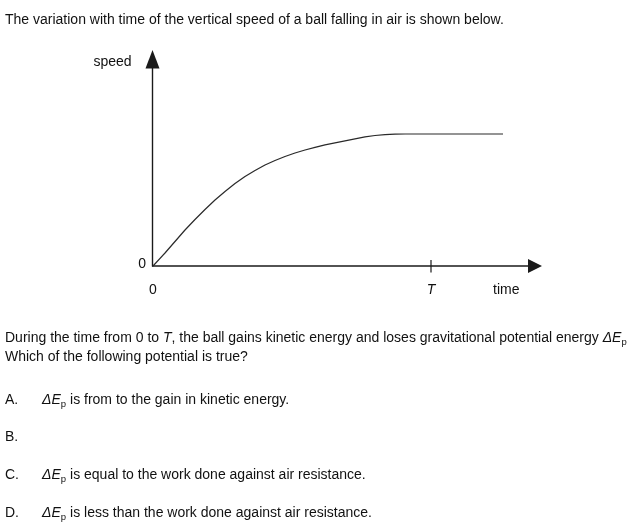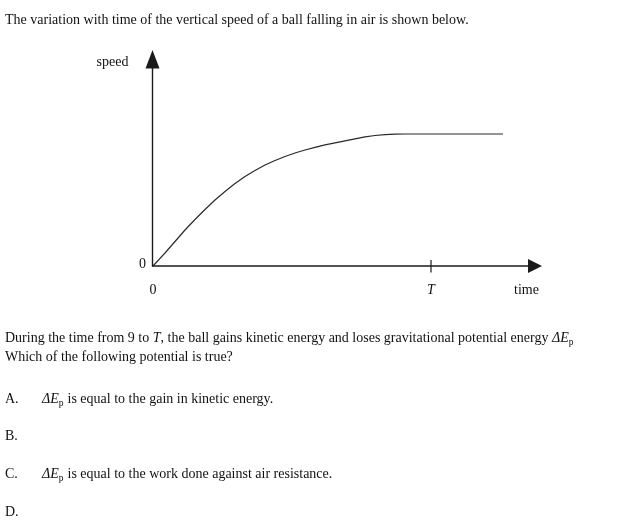--- a/index.html
+++ b/index.html
@@ -2,40 +2,40 @@
 <html><head>
 <meta charset="utf-8">
 <style>
   html, body { margin: 0; padding: 0; background: #ffffff; }
   .page {
     position: relative;
     width: 642px;
     height: 532px;
     background: #ffffff;
     overflow: hidden;
-    font-family: Liberation Serif, serif;
+    font-family: Liberation Sans, sans-serif;
     font-size: 14px;
     color: #111111;
   }
   .abs { position: absolute; line-height: 17px; white-space: nowrap; }
   .italic { font-style: italic; }
   sub.sym-sub {
     font-size: 9.5px;
     line-height: 0;
     vertical-align: -3px;
   }
   #graph-svg { position: absolute; left: 0; top: 0; }
   .axis-stroke { stroke: #1a1a1a; fill: none; }
   .axis-fill { fill: #1a1a1a; stroke: none; }
   .curve-stroke { stroke: #2a2a2a; fill: none; }
   .label-speed  { left: 85px;  top: 53px;  width: 55px; text-align: center; }
   .label-yzero  { left: 126px; top: 255px; width: 20px; text-align: right; }
   .label-xzero  { left: 146px; top: 281px; width: 14px; text-align: center; }
   .label-T      { left: 424px; top: 281px; width: 14px; text-align: center; }
-  .label-time   { left: 493px; top: 281px; margin-left: 21px; }
+  .label-time   { left: 493px; top: 281px; }
   .title-line   { left: 5px;  top: 11px; }
   .question-block { left: 5px; top: 328px; }
   .question-block .qline { line-height: 19px; white-space: nowrap; }
   .option-row .letter { position: absolute; left: 0; top: 0; }
   .option-row .opt-text { position: absolute; left: 37px; top: 0; white-space: nowrap; }
   .option-row { position: absolute; left: 5px; height: 18px; width: 630px; }
   .row-a { top: 391px; }
   .row-b { top: 428px; }
   .row-c { top: 466px; }
   .row-d { top: 504px; }
@@ -57,35 +57,36 @@
     <polyline id="speed-curve" class="curve-stroke" stroke-width="1.2" stroke-linejoin="round" points="153,266 165,253 175,241.5 185,230 195,219.5 205,209.5 215,200 225,191.5 235,183.5 245,176.5 255,170.5 265,165 275,160.5 285,156.5 295,153 305,150 315,147.3 325,144.9 335,142.8 345,140.9 355,138.8 365,136.8 375,135.5 385,134.7 395,134.2 405,134 503,134"></polyline>
   </svg>
 
   <div class="abs label-speed">speed</div>
   <div class="abs label-yzero">0</div>
   <div class="abs label-xzero">0</div>
   <div class="abs label-T italic">T</div>
   <div class="abs label-time">time</div>
 
   <div class="abs question-block">
-    <div class="qline"><span>During the time from 9 to </span><span class="italic">T</span><span>, the ball gains kinetic energy and loses gravitational potential energy </span><span class="italic">ΔE</span><sub class="sym-sub">p</sub></div>
+    <div class="qline"><span>During the time from 0 to </span><span class="italic">T</span><span>, the ball gains kinetic energy and loses gravitational potential energy </span><span class="italic">ΔE</span><sub class="sym-sub">p</sub></div>
     <div class="qline">Which of the following potential is true?</div>
   </div>
 
   <div class="option-row row-a">
     <span class="letter">A.</span>
-    <span class="opt-text"><span class="italic">ΔE</span><sub class="sym-sub">p</sub><span class="gap"></span><span>is equal to the gain in kinetic energy.</span></span>
+    <span class="opt-text"><span class="italic">ΔE</span><sub class="sym-sub">p</sub><span class="gap"></span><span>is from to the gain in kinetic energy.</span></span>
   </div>
 
   <div class="option-row row-b">
     <span class="letter">B.</span>
   </div>
 
   <div class="option-row row-c">
     <span class="letter">C.</span>
     <span class="opt-text"><span class="italic">ΔE</span><sub class="sym-sub">p</sub><span class="gap"></span><span>is equal to the work done against air resistance.</span></span>
   </div>
 
   <div class="option-row row-d">
     <span class="letter">D.</span>
+    <span class="opt-text"><span class="italic">ΔE</span><sub class="sym-sub">p</sub><span class="gap"></span><span>is less than the work done against air resistance.</span></span>
   </div>
 
 </div>
 
 </body></html>

